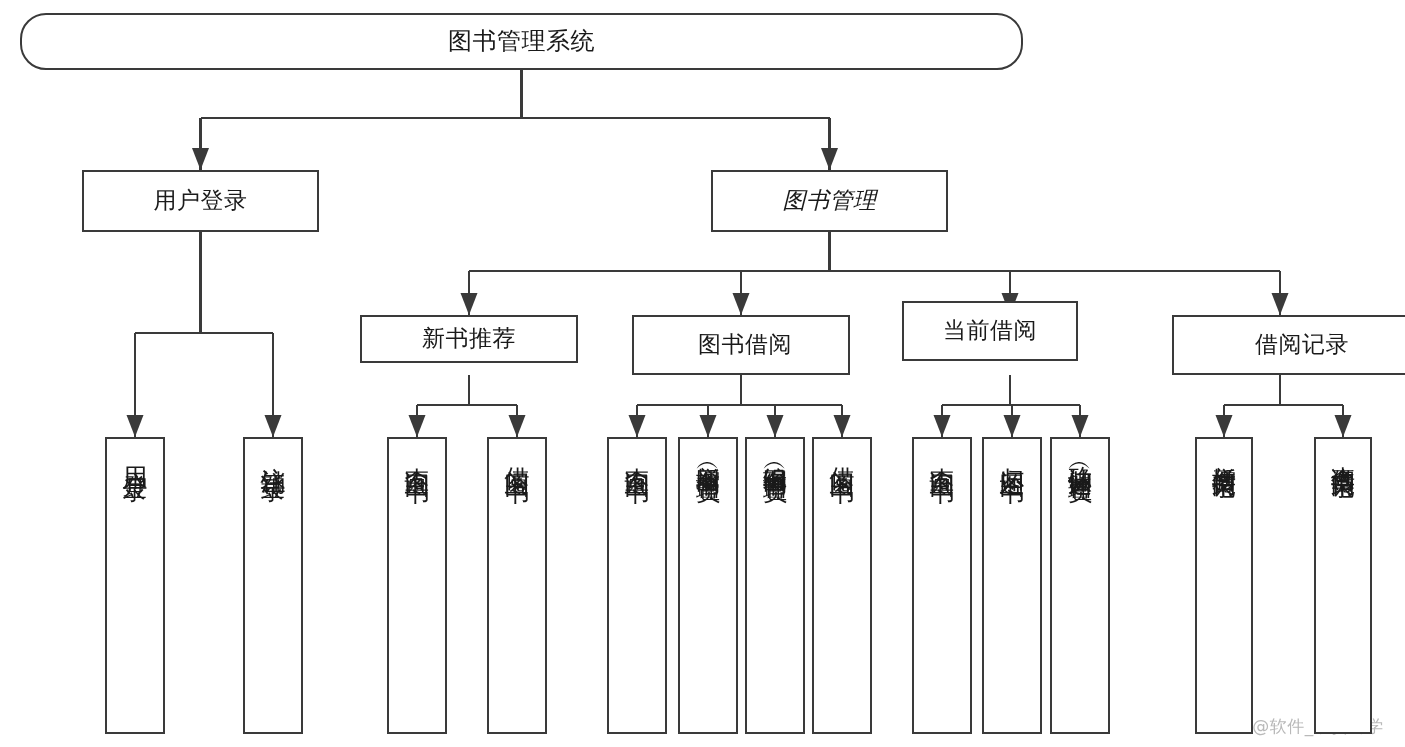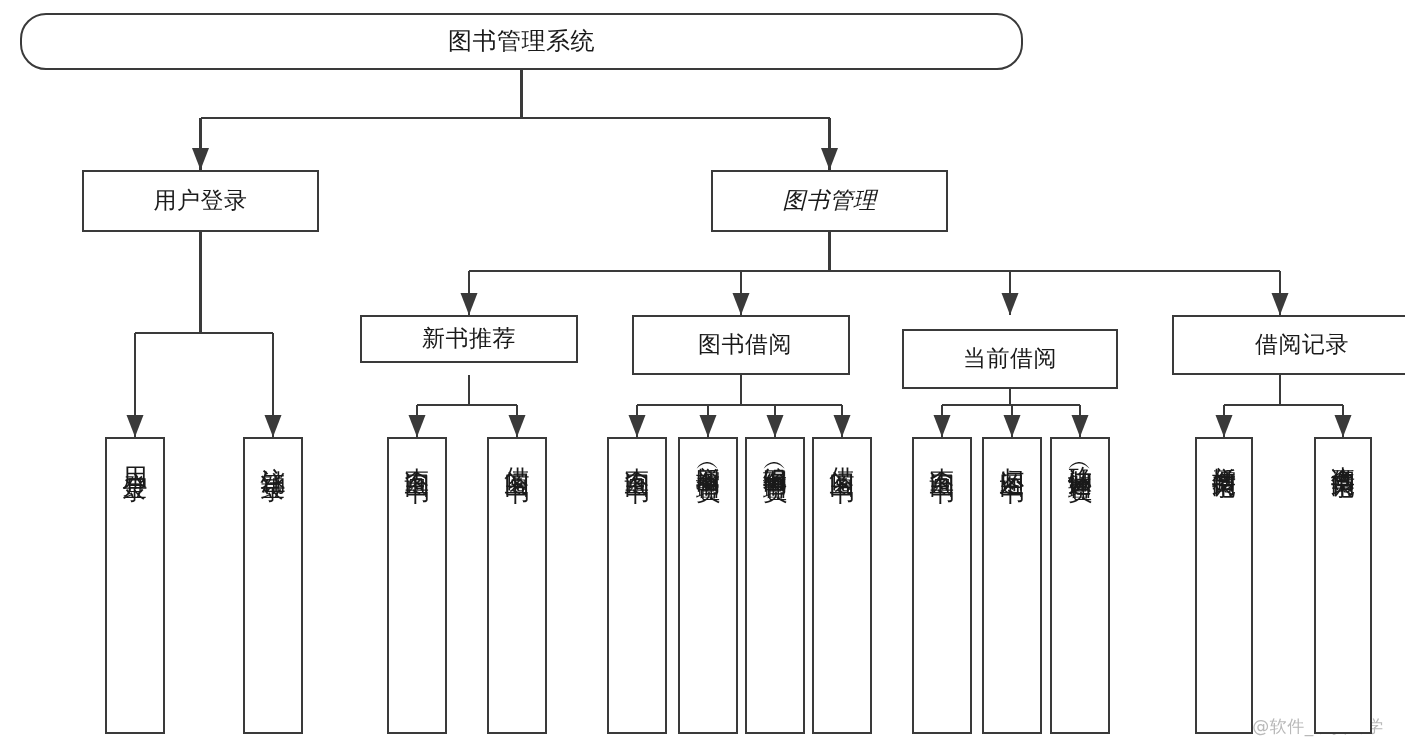--- a/index.html
+++ b/index.html
@@ -141,21 +141,21 @@
     </div>
     <div class="node horiz" style="left: 711px; top: 170px; width: 237px; height: 62px; font-style: italic;">
       <span class="label">图书管理</span>
     </div>
     <div class="node horiz" style="left: 360px; top: 315px; width: 218px; height: 48px;">
       <span class="label">新书推荐</span>
     </div>
     <div class="node horiz" style="left: 632px; top: 315px; width: 218px; height: 60px; padding-left: 8px;">
       <span class="label">图书借阅</span>
     </div>
-    <div class="node horiz" style="left: 902px; top: 329px; width: 216px; height: 60px;">
+    <div class="node horiz" style="left: 902px; top: 301px; width: 176px; height: 60px;">
       <span class="label">当前借阅</span>
     </div>
     <div class="node horiz" style="left: 1172px; top: 315px; width: 260px; height: 60px;">
       <span class="label">借阅记录</span>
     </div>
     <div class="node vert" style="left: 105px; top: 437px; width: 60px; height: 297px;">
       <span class="label">用户登录</span>
     </div>
     <div class="node vert" style="left: 243px; top: 437px; width: 60px; height: 297px;">
       <span class="label">注销登录</span>

